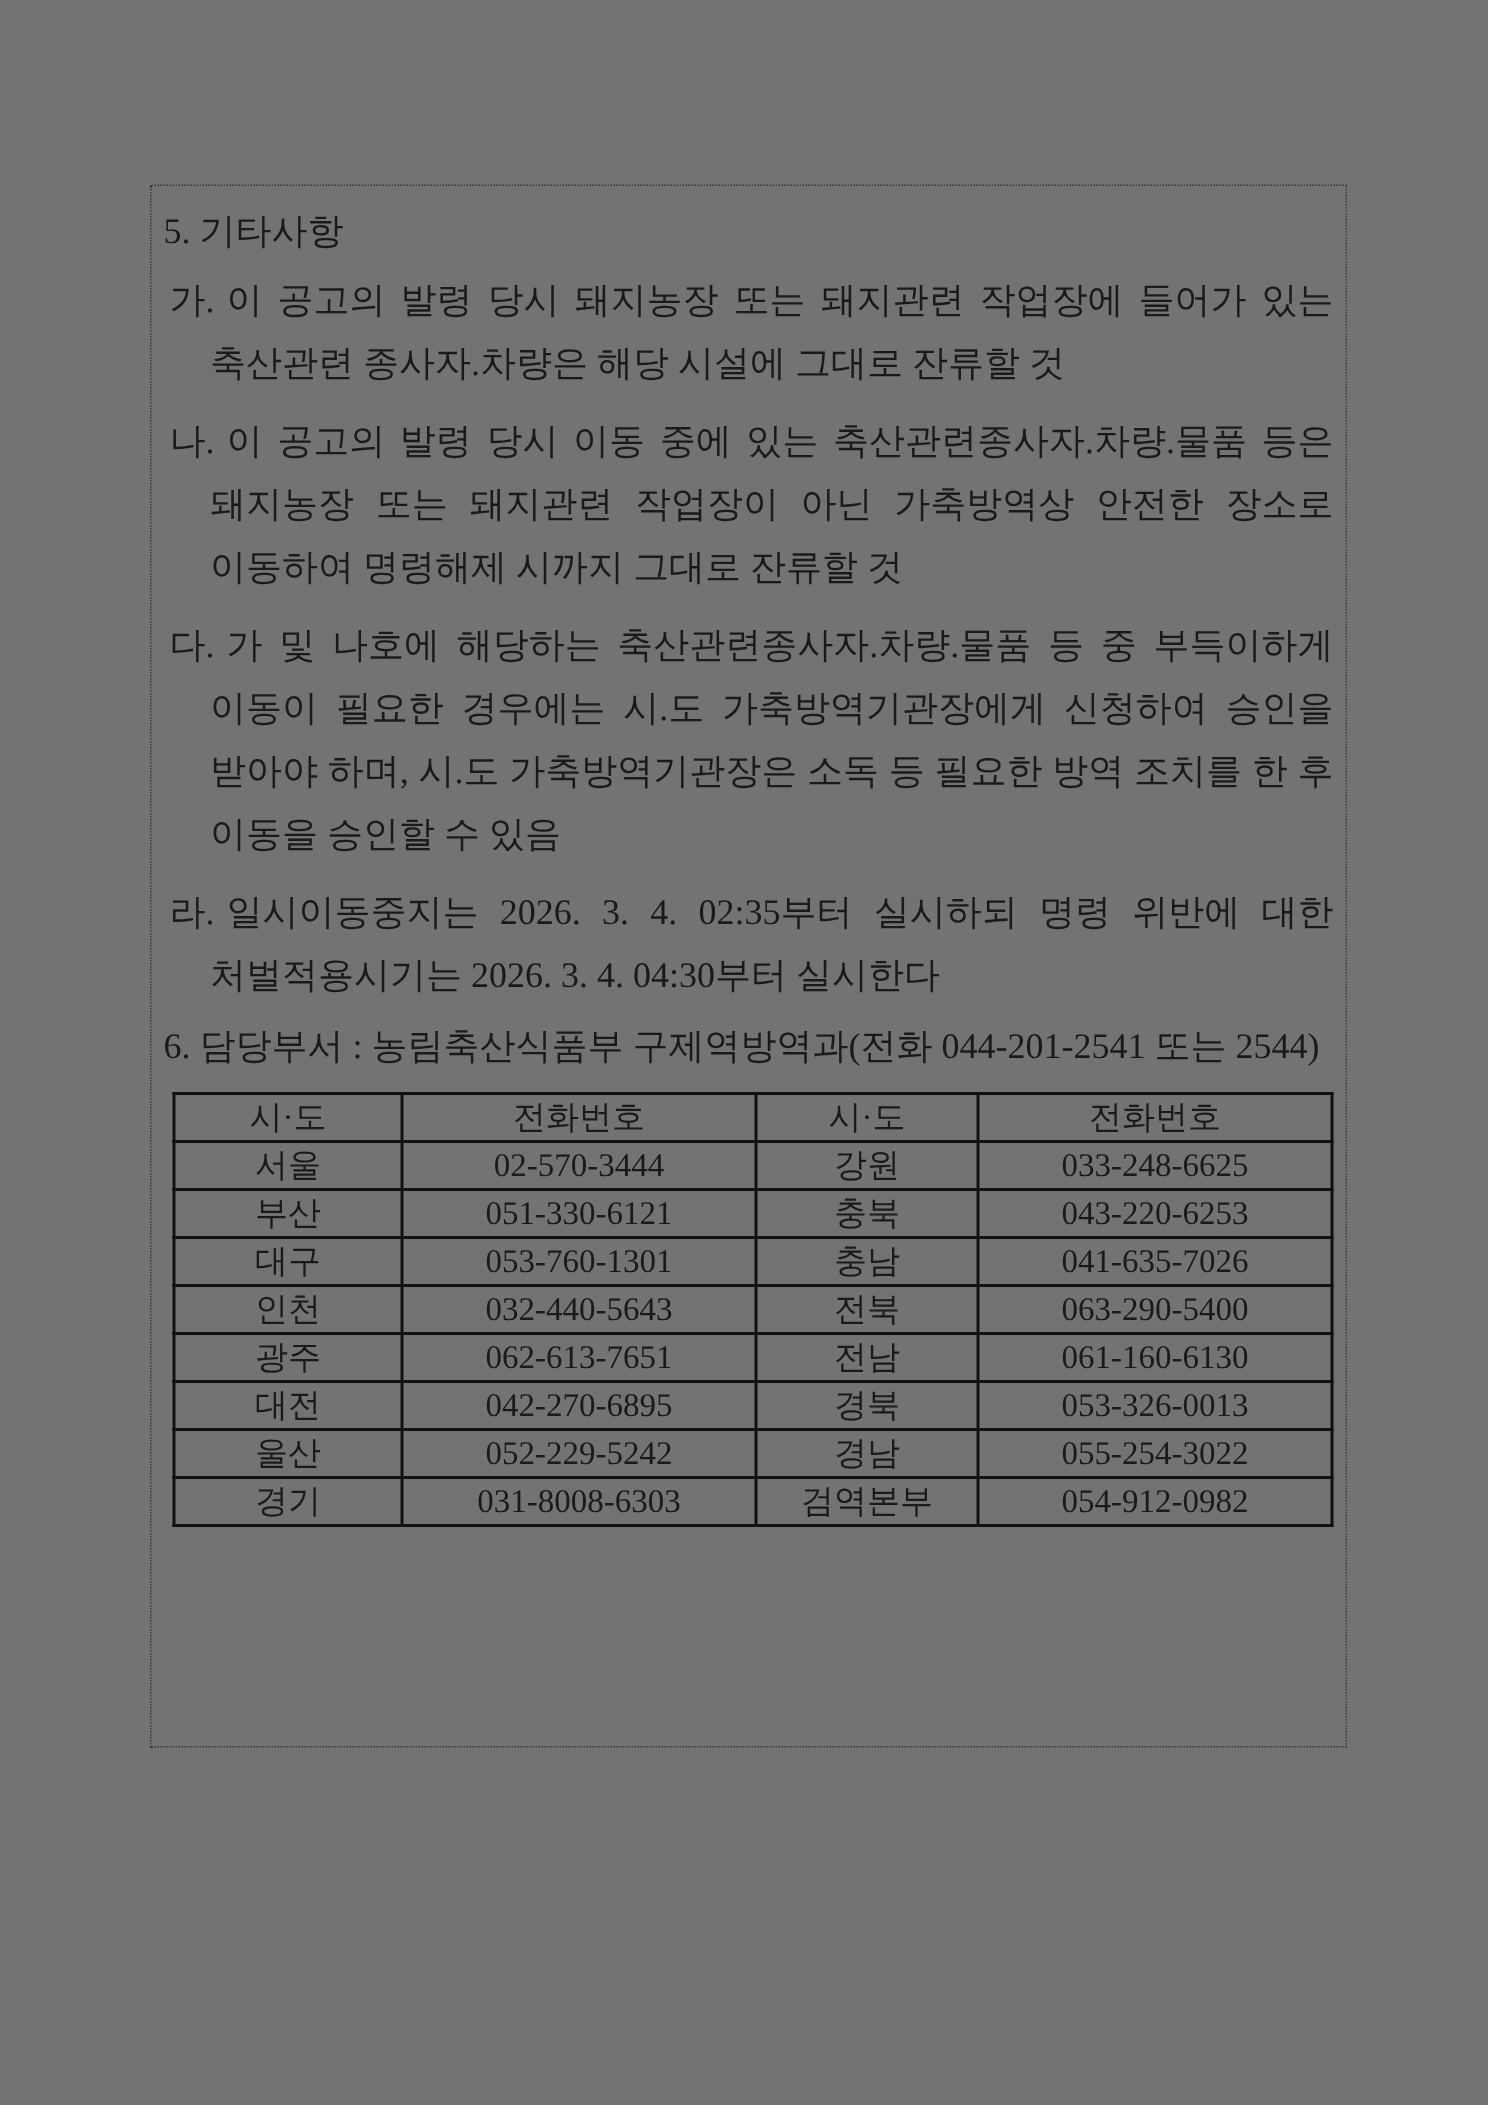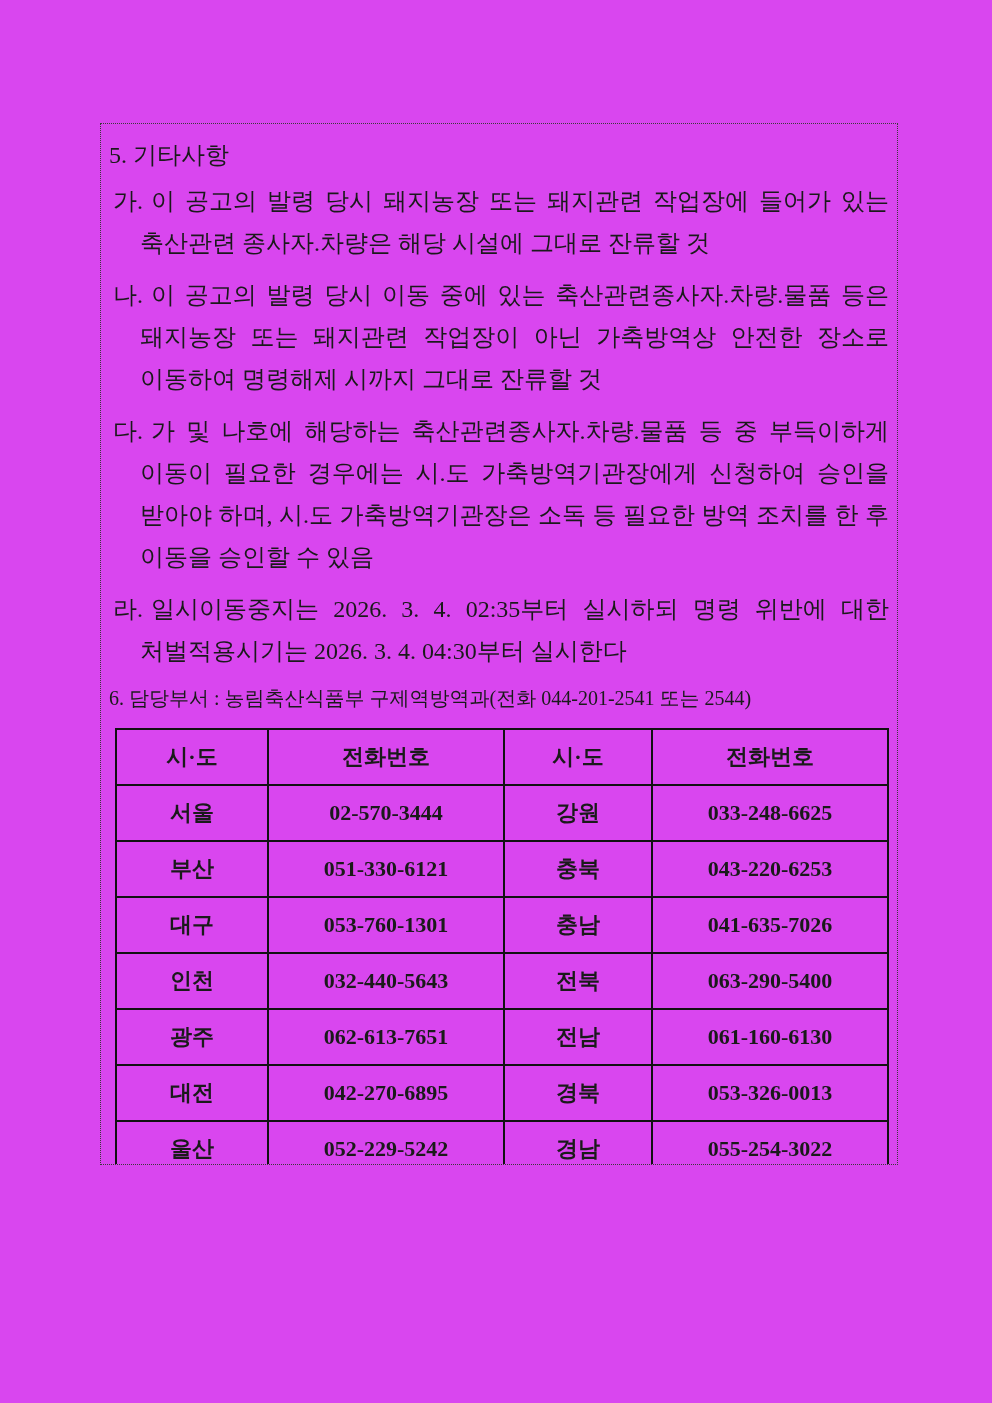--- a/index.html
+++ b/index.html
@@ -4,21 +4,21 @@
 <style>
   html, body {
     margin: 0;
     padding: 0;
     background: #ffffff;
   }
   .page {
     position: relative;
     width: 992px;
     height: 1403px;
-    background: #d946ef;
+    background: #737373;
     font-family: "Liberation Serif", "DejaVu Serif", serif;
     color: #1a1a1a;
     overflow: hidden;
   }
   .doc-frame {
     position: absolute;
     left: 100px;
     top: 123px;
     width: 798px;
     height: 1042px;
@@ -40,40 +40,40 @@
     text-align: justify;
     margin: 10px 0 0 0;
     padding-left: 34px;
     text-indent: -27px;
     word-break: keep-all;
   }
   .item .label {
     margin-right: 8px;
   }
   .sec-line {
-    font-size: 20px;
+    font-size: 24px;
     line-height: 44px;
     margin: 4px 0 0 3px;
     white-space: nowrap;
   }
   table.contact-table {
     border-collapse: collapse;
     table-layout: fixed;
     width: 772px;
     margin: 8px 0 0 9px;
   }
   table.contact-table th,
   table.contact-table td {
     border: 2px solid #111111;
     height: 29px;
     text-align: center;
     vertical-align: middle;
     font-size: 22px;
-    font-weight: bold;
-    padding: 12px;
+    font-weight: normal;
+    padding: 0;
     overflow: hidden;
     white-space: nowrap;
   }
 </style>
 </head>
 <body>
 
 <div class="page">
   <div class="doc-frame">
 

